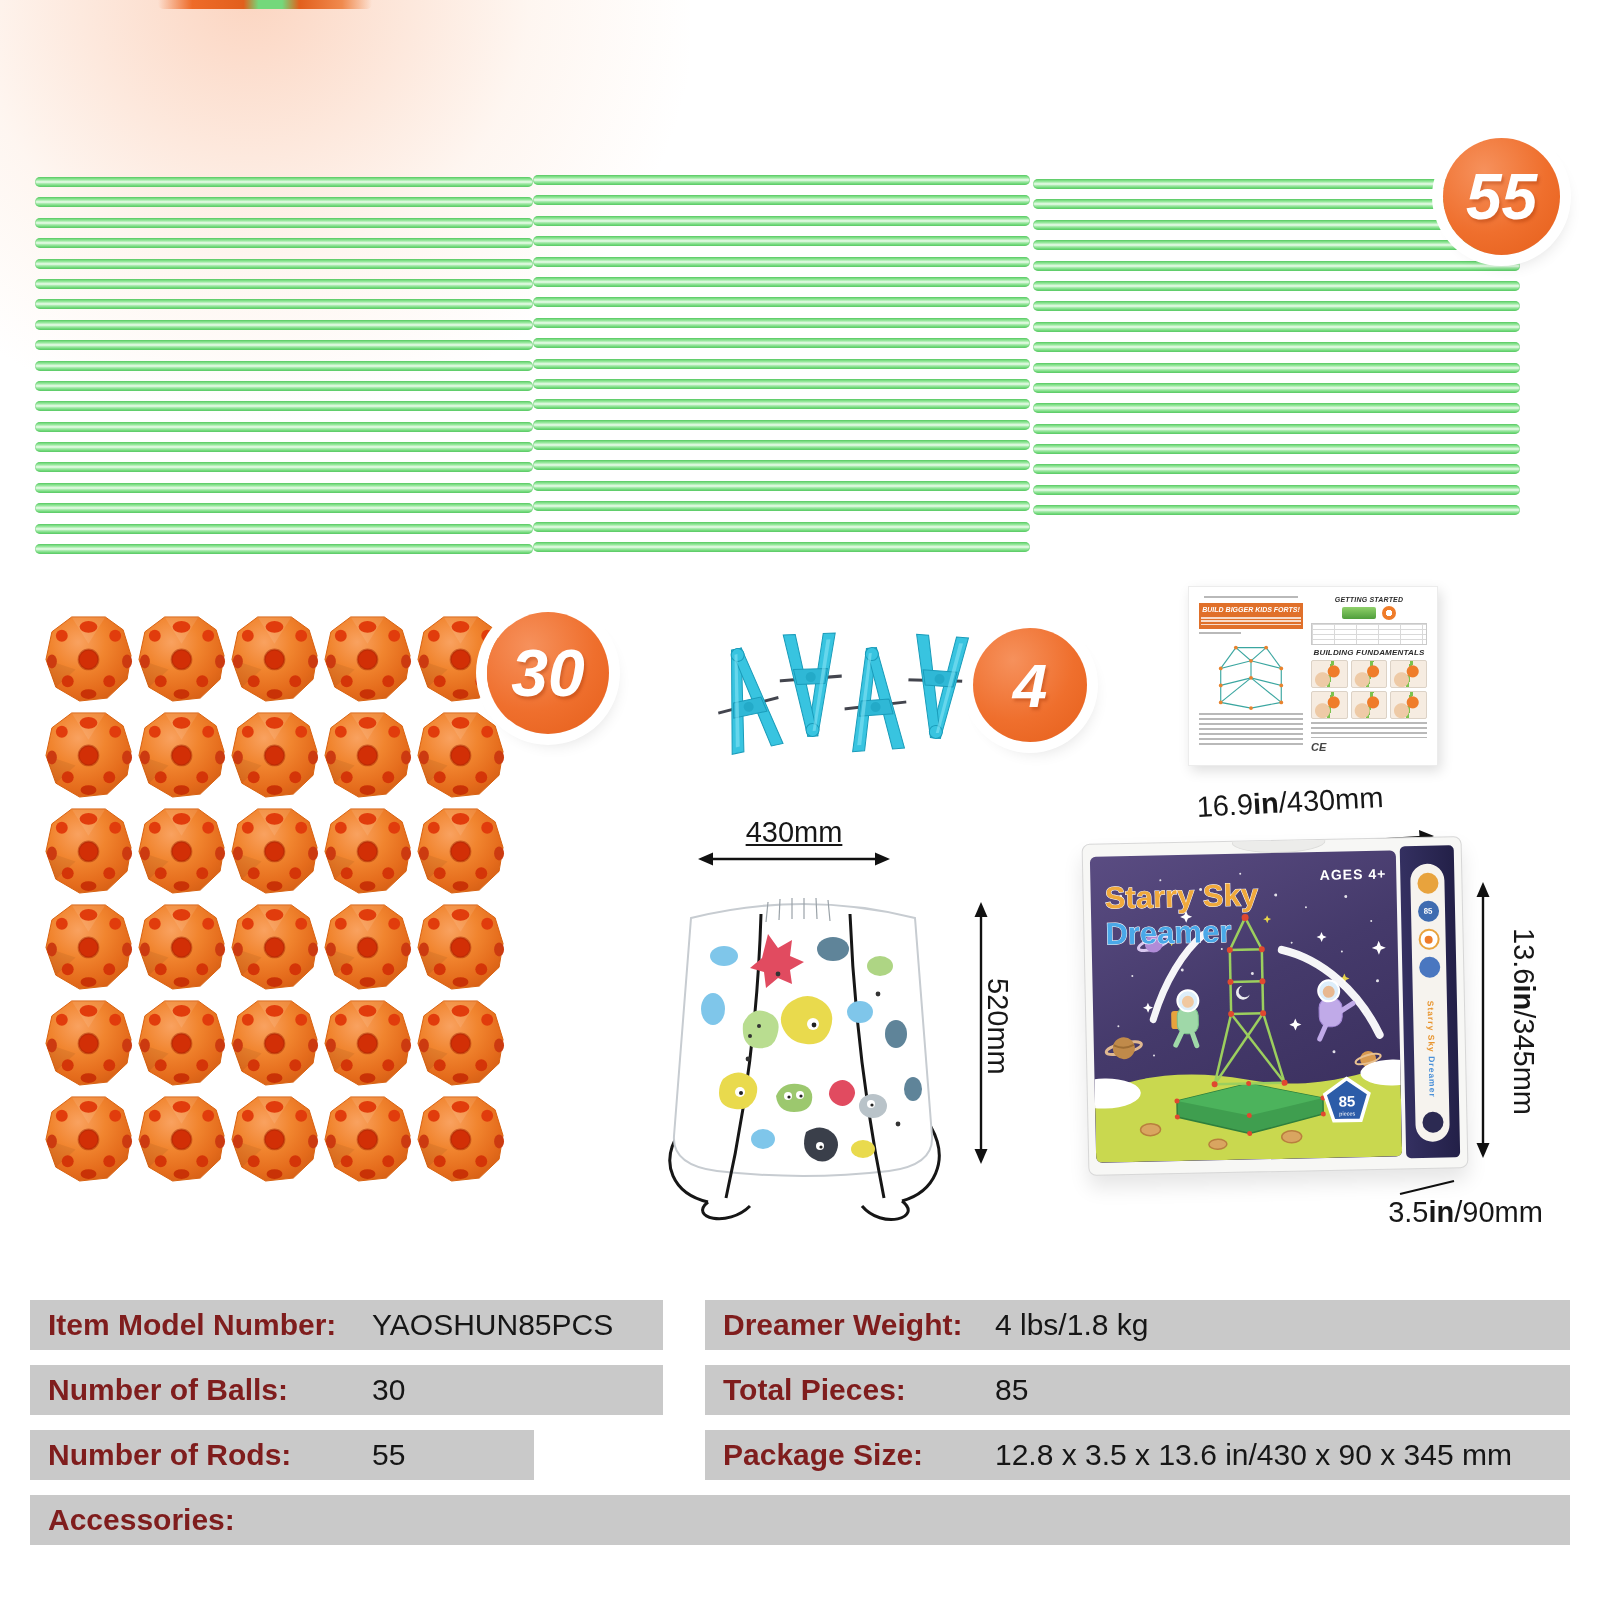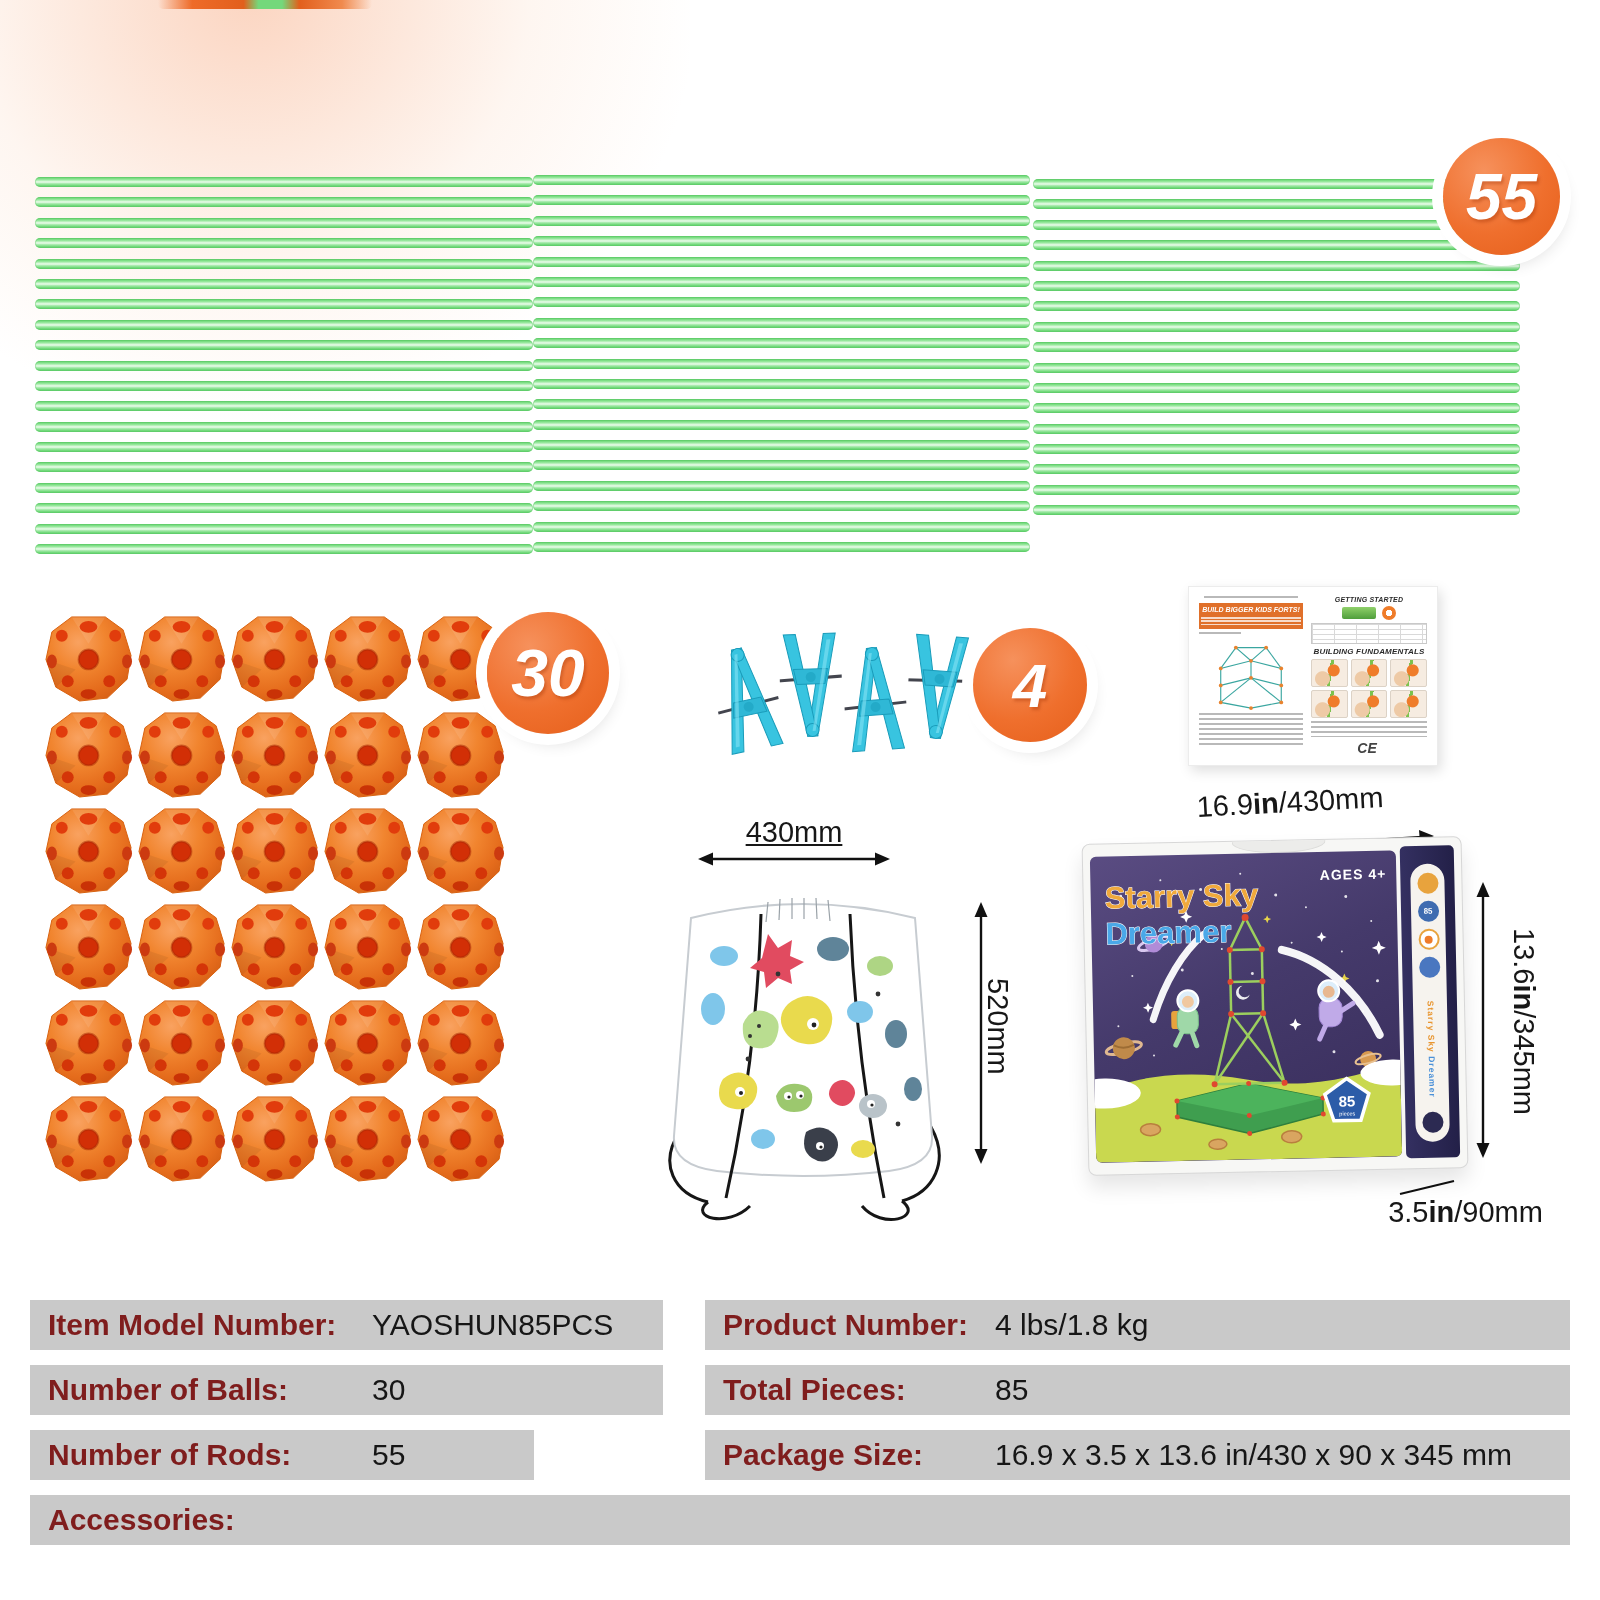--- a/index.html
+++ b/index.html
@@ -49,21 +49,21 @@
   .m-band .sub{display:block;height:8px;margin-top:2px;
           background:repeating-linear-gradient(180deg,rgba(255,255,255,.75) 0 1.6px,transparent 1.6px 3.4px);}
   .m-h{font-size:7px;font-weight:bold;color:#2b2b2b;text-align:center;letter-spacing:.2px;}
   .m-thumbs{display:grid;grid-template-columns:repeat(3,1fr);gap:3px;}
   .m-thumb{height:26px;border:1px solid #dcd2c6;border-radius:2px;
         background:
           radial-gradient(circle at 62% 40%, #ef7c2a 0 5.5px, rgba(0,0,0,0) 6.5px),
           radial-gradient(circle at 30% 72%, #eecaa6 0 7px, rgba(0,0,0,0) 8px),
           linear-gradient(100deg, rgba(0,0,0,0) 48%, #7cc24e 48% 56%, rgba(0,0,0,0) 56%),
           #f6ece1;}
-  .m-ce{font-size:14px;font-weight:bold;color:#444;text-align:center;padding-right:4px;}
+  .m-ce{font-size:11px;font-weight:bold;color:#444;text-align:left;padding-right:4px;}
 
   
   .dim-label{position:absolute;font-size:29px;color:#171717;text-align:center;white-space:nowrap;}
   .dim-label b{font-weight:bold;}
   .vrot{transform-origin:left top;transform:rotate(90deg);}
   svg.dim{position:absolute;overflow:visible;}
 
   
   .bag{position:absolute;left:628px;top:874px;width:350px;height:348px;}
 
@@ -963,28 +963,28 @@
   </div>
   <div class="trow" style="left:30px;top:1365px;width:633px;">
     <span class="lab">Number of Balls:</span>
     <span class="val" style="left:342px;">30</span>
   </div>
   <div class="trow" style="left:30px;top:1430px;width:504px;">
     <span class="lab">Number of Rods:</span>
     <span class="val" style="left:342px;">55</span>
   </div>
   <div class="trow" style="left:705px;top:1300px;width:865px;">
-    <span class="lab">Product Number:</span>
+    <span class="lab">Dreamer Weight:</span>
     <span class="val" style="left:290px;">4 lbs/1.8 kg</span>
   </div>
   <div class="trow" style="left:705px;top:1365px;width:865px;">
     <span class="lab">Total Pieces:</span>
     <span class="val" style="left:290px;">85</span>
   </div>
   <div class="trow" style="left:705px;top:1430px;width:865px;">
     <span class="lab">Package Size:</span>
-    <span class="val" style="left:290px;">16.9 x 3.5 x 13.6 in/430 x 90 x 345 mm</span>
+    <span class="val" style="left:290px;">12.8 x 3.5 x 13.6 in/430 x 90 x 345 mm</span>
   </div>
   <div class="trow" style="left:30px;top:1495px;width:1540px;">
     <span class="lab">Accessories:</span>
   </div>
 
 </div>
 
 </body></html>

